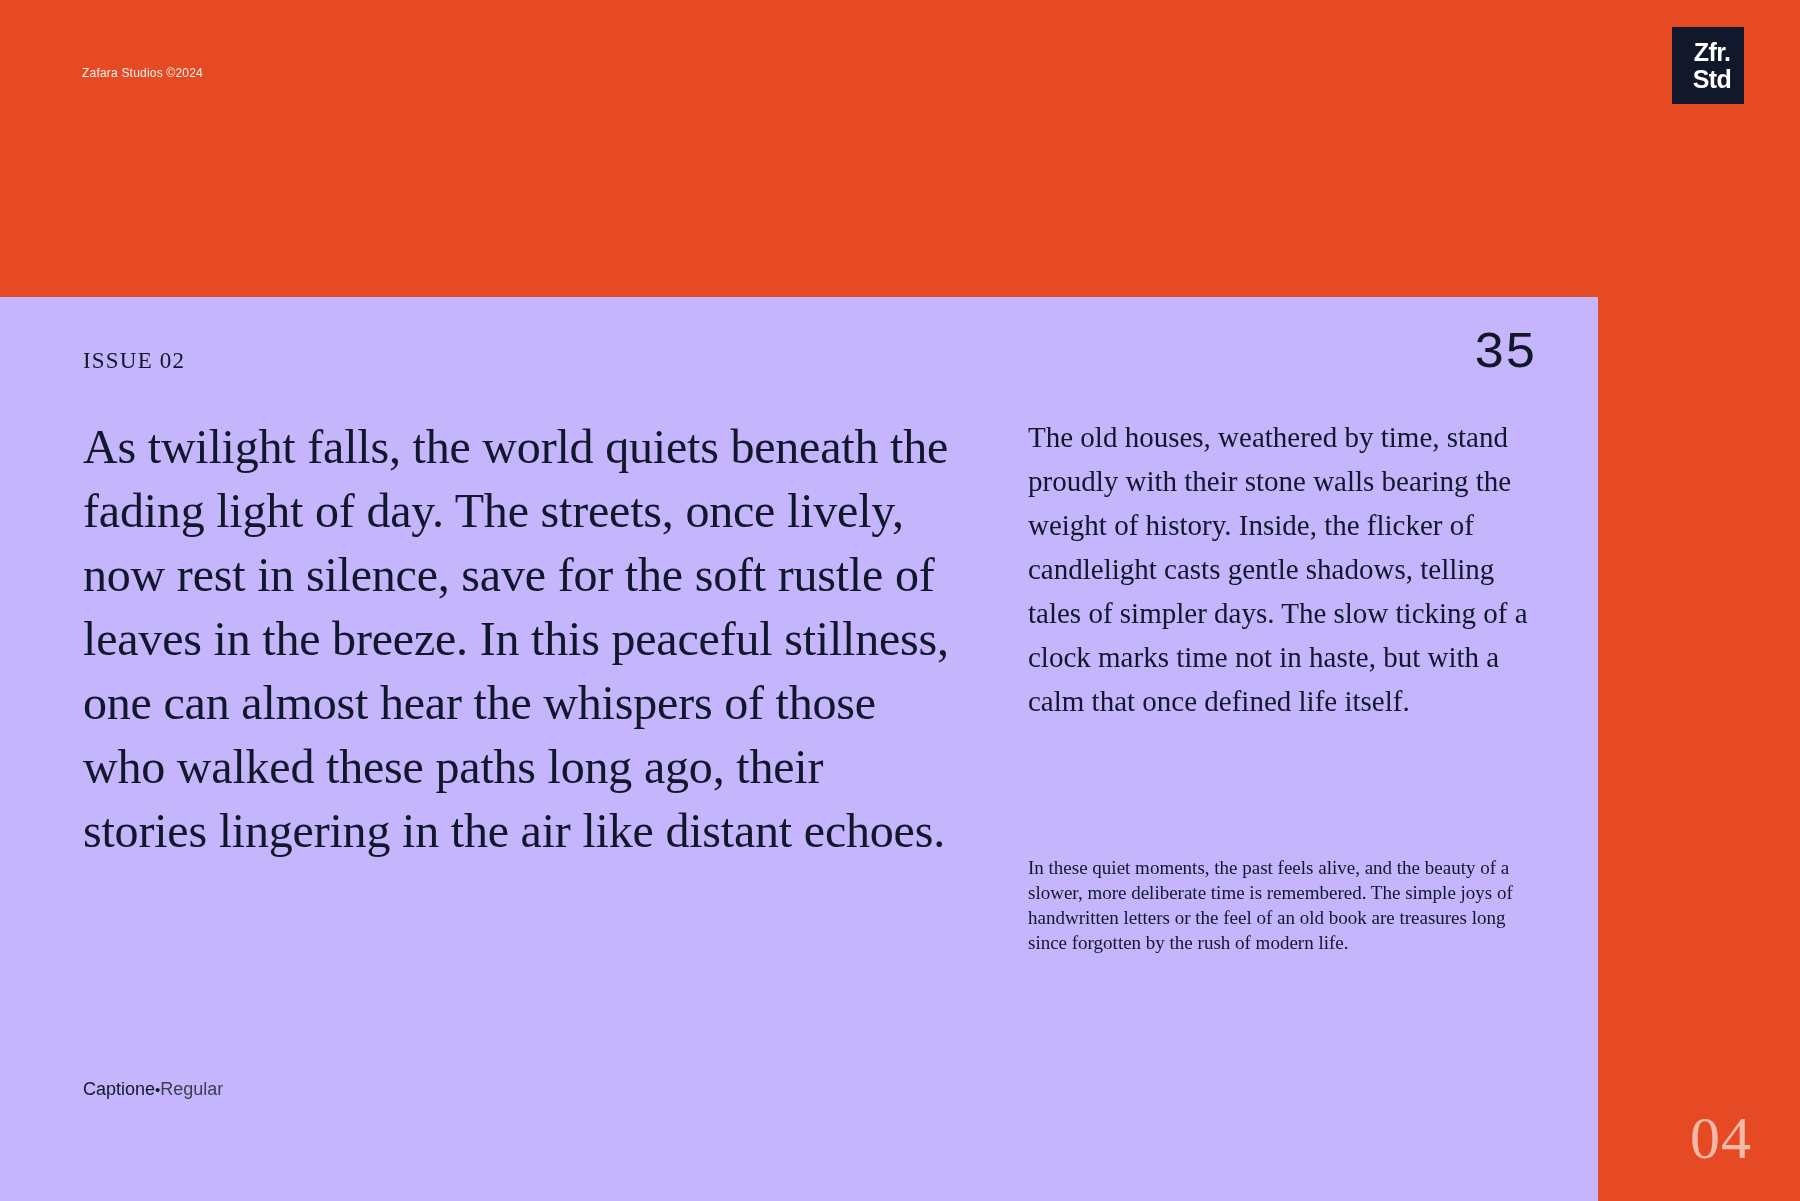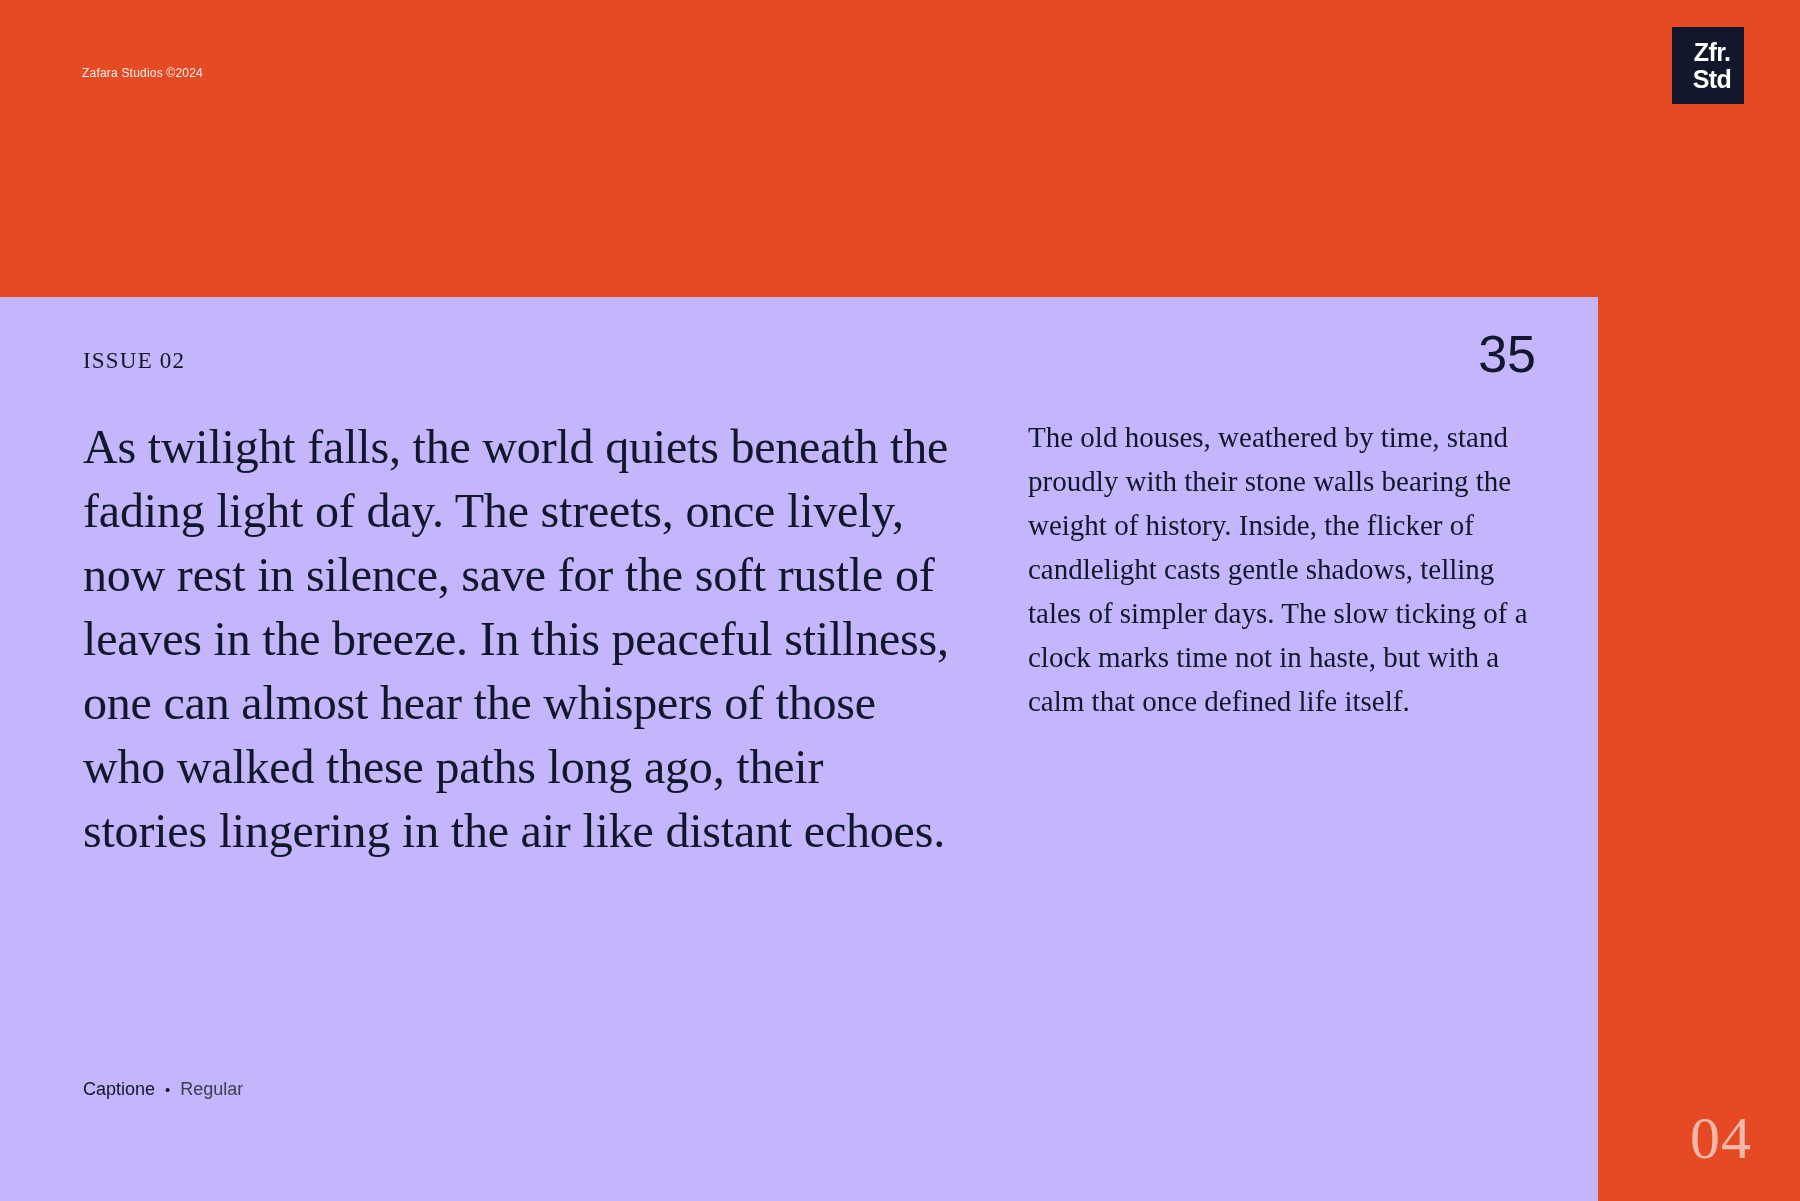--- a/index.html
+++ b/index.html
@@ -83,21 +83,21 @@
     font-family: "Liberation Serif", serif;
     font-size: 23px;
     letter-spacing: 1.2px;
     color: #11182B;
   }
 
   .page-number {
     position: absolute;
     right: 0;
     top: -6px;
-    font-family: Liberation Sans, sans-serif;
+    font-family: Liberation Mono, monospace;
     font-size: 52px;
     color: #11182B;
     letter-spacing: 0px;
   }
 
   
   .columns {
     position: absolute;
     left: 83px;
     top: 118px;
@@ -119,21 +119,21 @@
     margin: 0;
     letter-spacing: -0.2px;
   }
 
   .caption-row {
     position: absolute;
     left: 0;
     top: 664px;
     display: flex;
     align-items: center;
-    gap: 10px;
+    gap: 0;
     font-family: "Liberation Sans", sans-serif;
     font-size: 18px;
     color: #11182B;
   }
   .caption-row .dot {
     font-size: 15px;
     line-height: 18px;
   }
   .caption-row .weight {
     color: #3A4050;
@@ -200,18 +200,19 @@
       <p class="lead-text">As twilight falls, the world quiets beneath the fading light of day. The streets, once lively, now rest in silence, save for the soft rustle of leaves in the breeze. In this peaceful stillness, one can almost hear the whispers of those who walked these paths long ago, their stories lingering in the air like distant echoes.</p>
       <div class="caption-row">
         <span>Captione</span>
         <span class="dot">•</span>
         <span class="weight">Regular</span>
       </div>
     </div>
 
     <div class="col-right">
       <p class="body-text">The old houses, weathered by time, stand proudly with their stone walls bearing the weight of history. Inside, the flicker of candlelight casts gentle shadows, telling tales of simpler days. The slow ticking of a clock marks time not in haste, but with a calm that once defined life itself.</p>
+      <p class="small-text">In these quiet moments, the past feels alive, and the beauty of a slower, more deliberate time is remembered. The simple joys of handwritten letters or the feel of an old book are treasures long since forgotten by the rush of modern life.</p>
     </div>
 
   </div>
 </div>
 
 <div class="side-number">04</div>
 
 </body></html>

